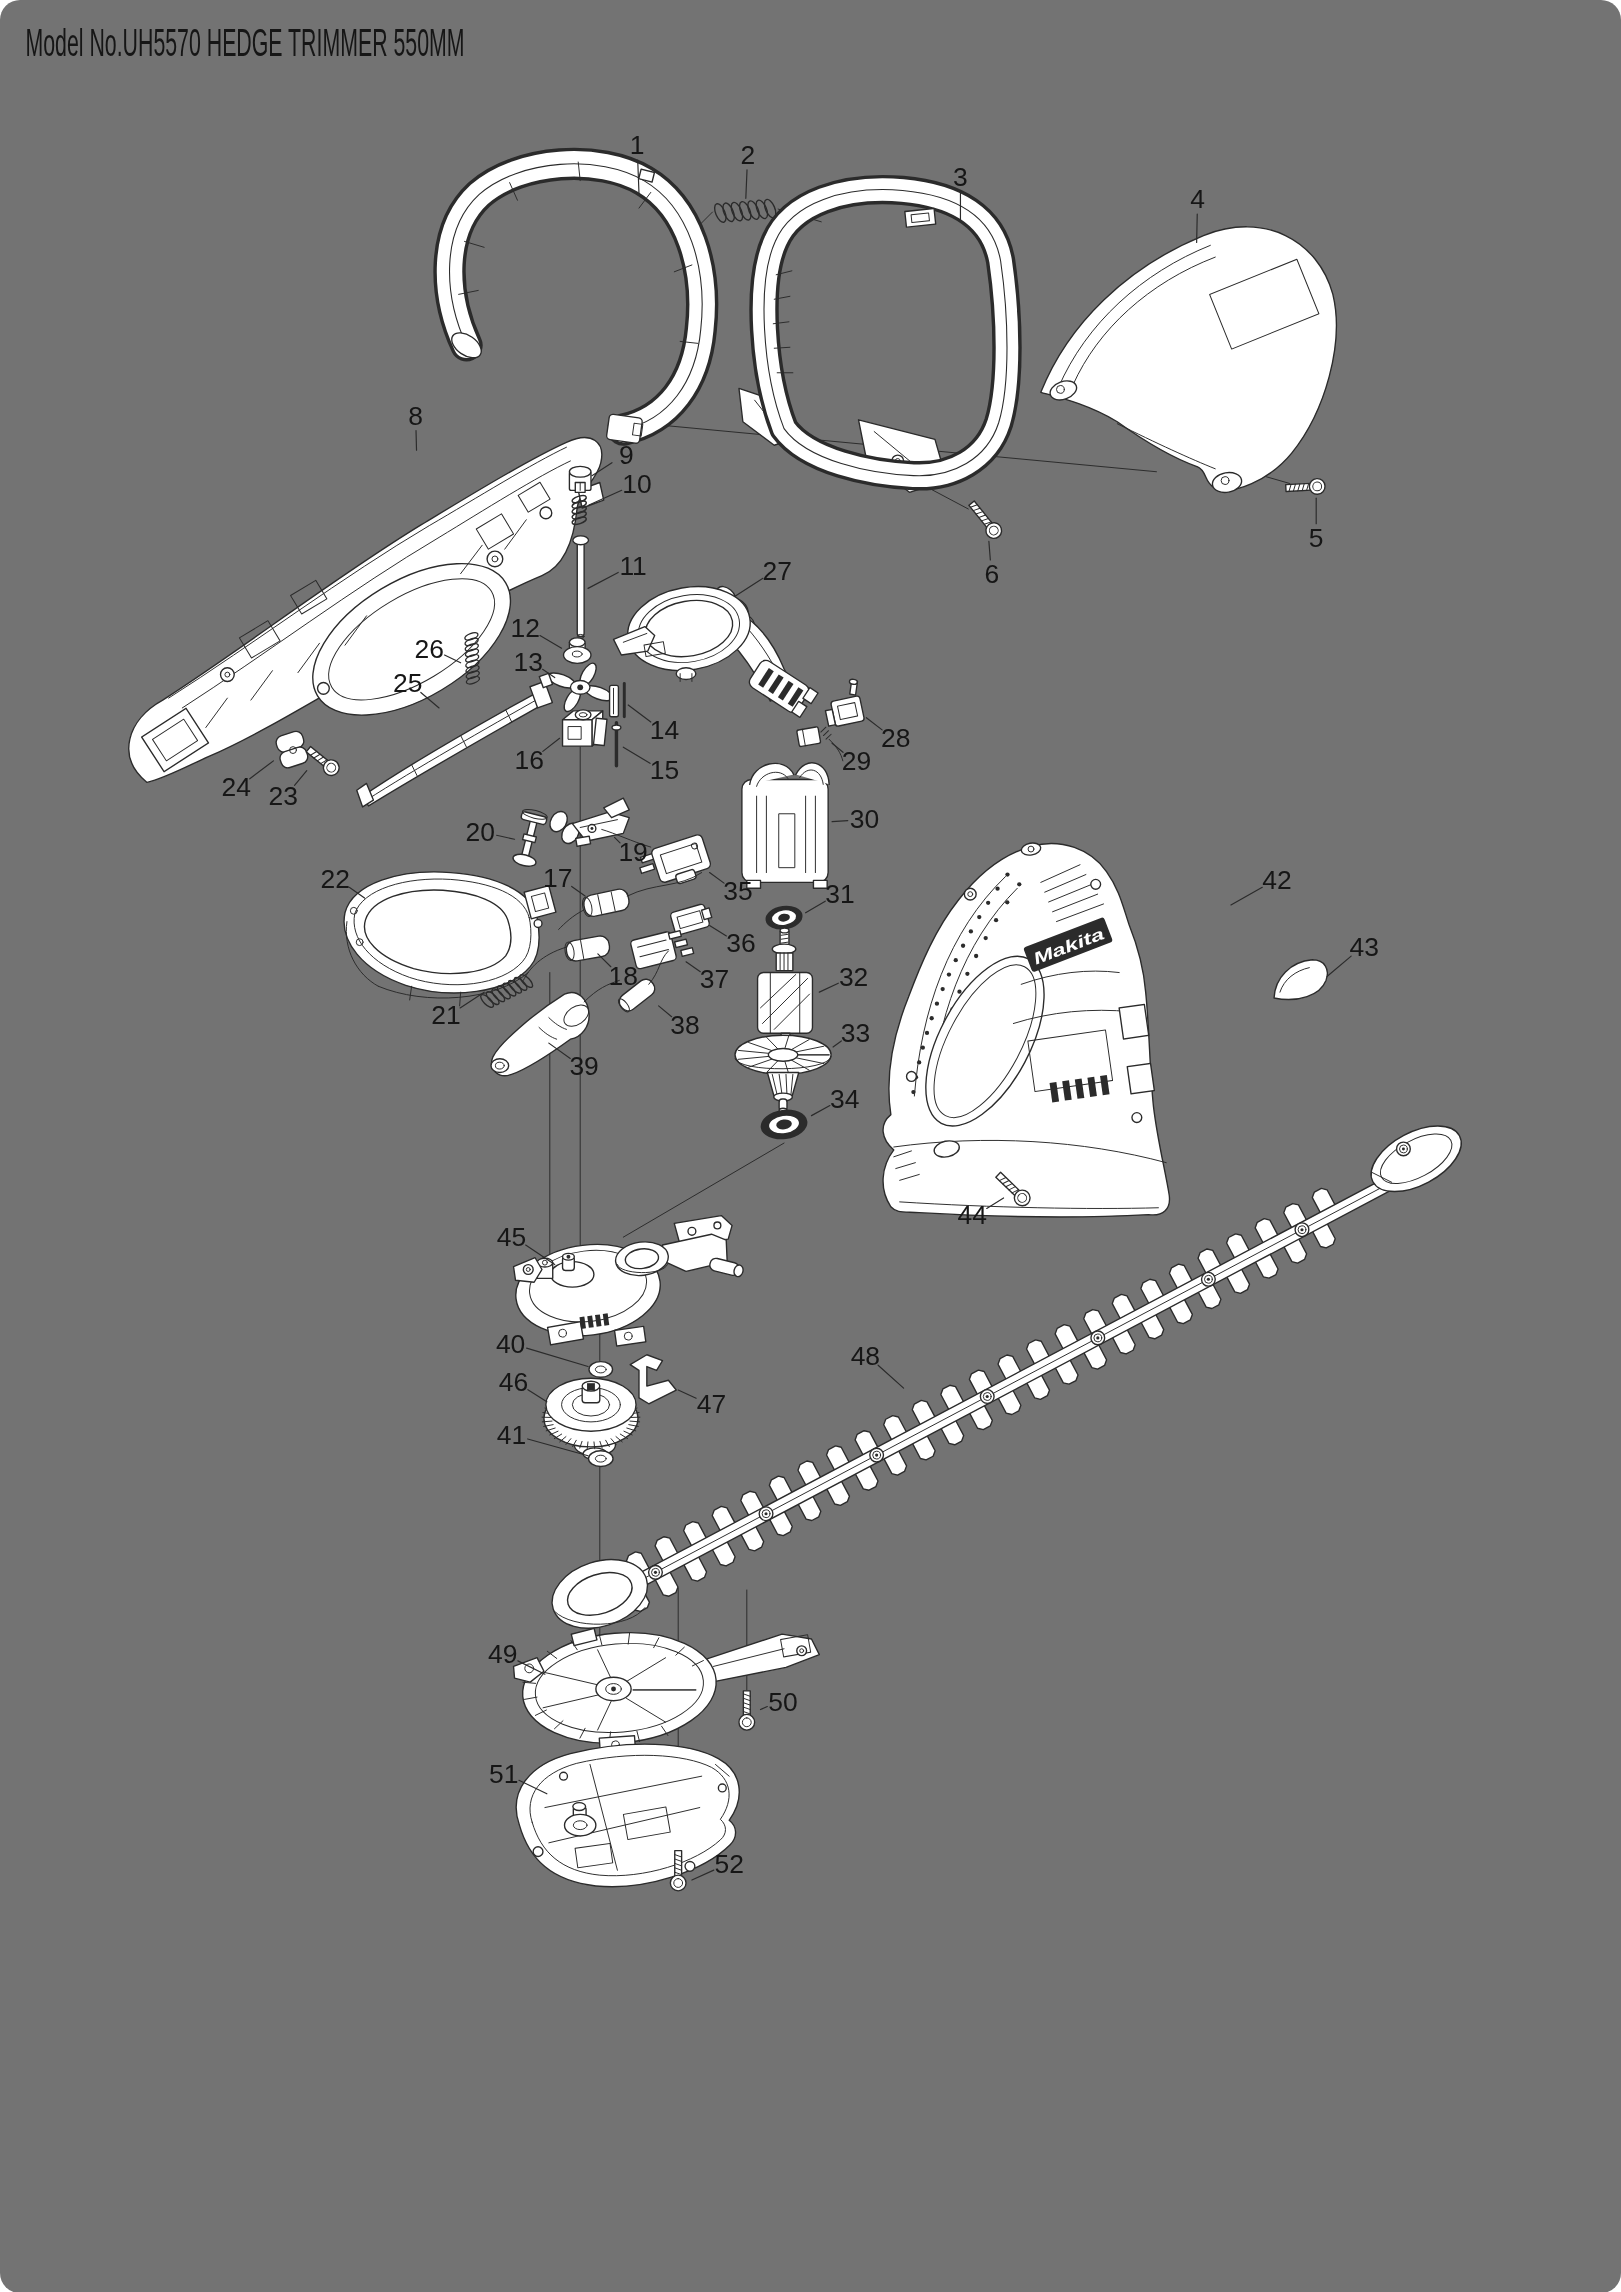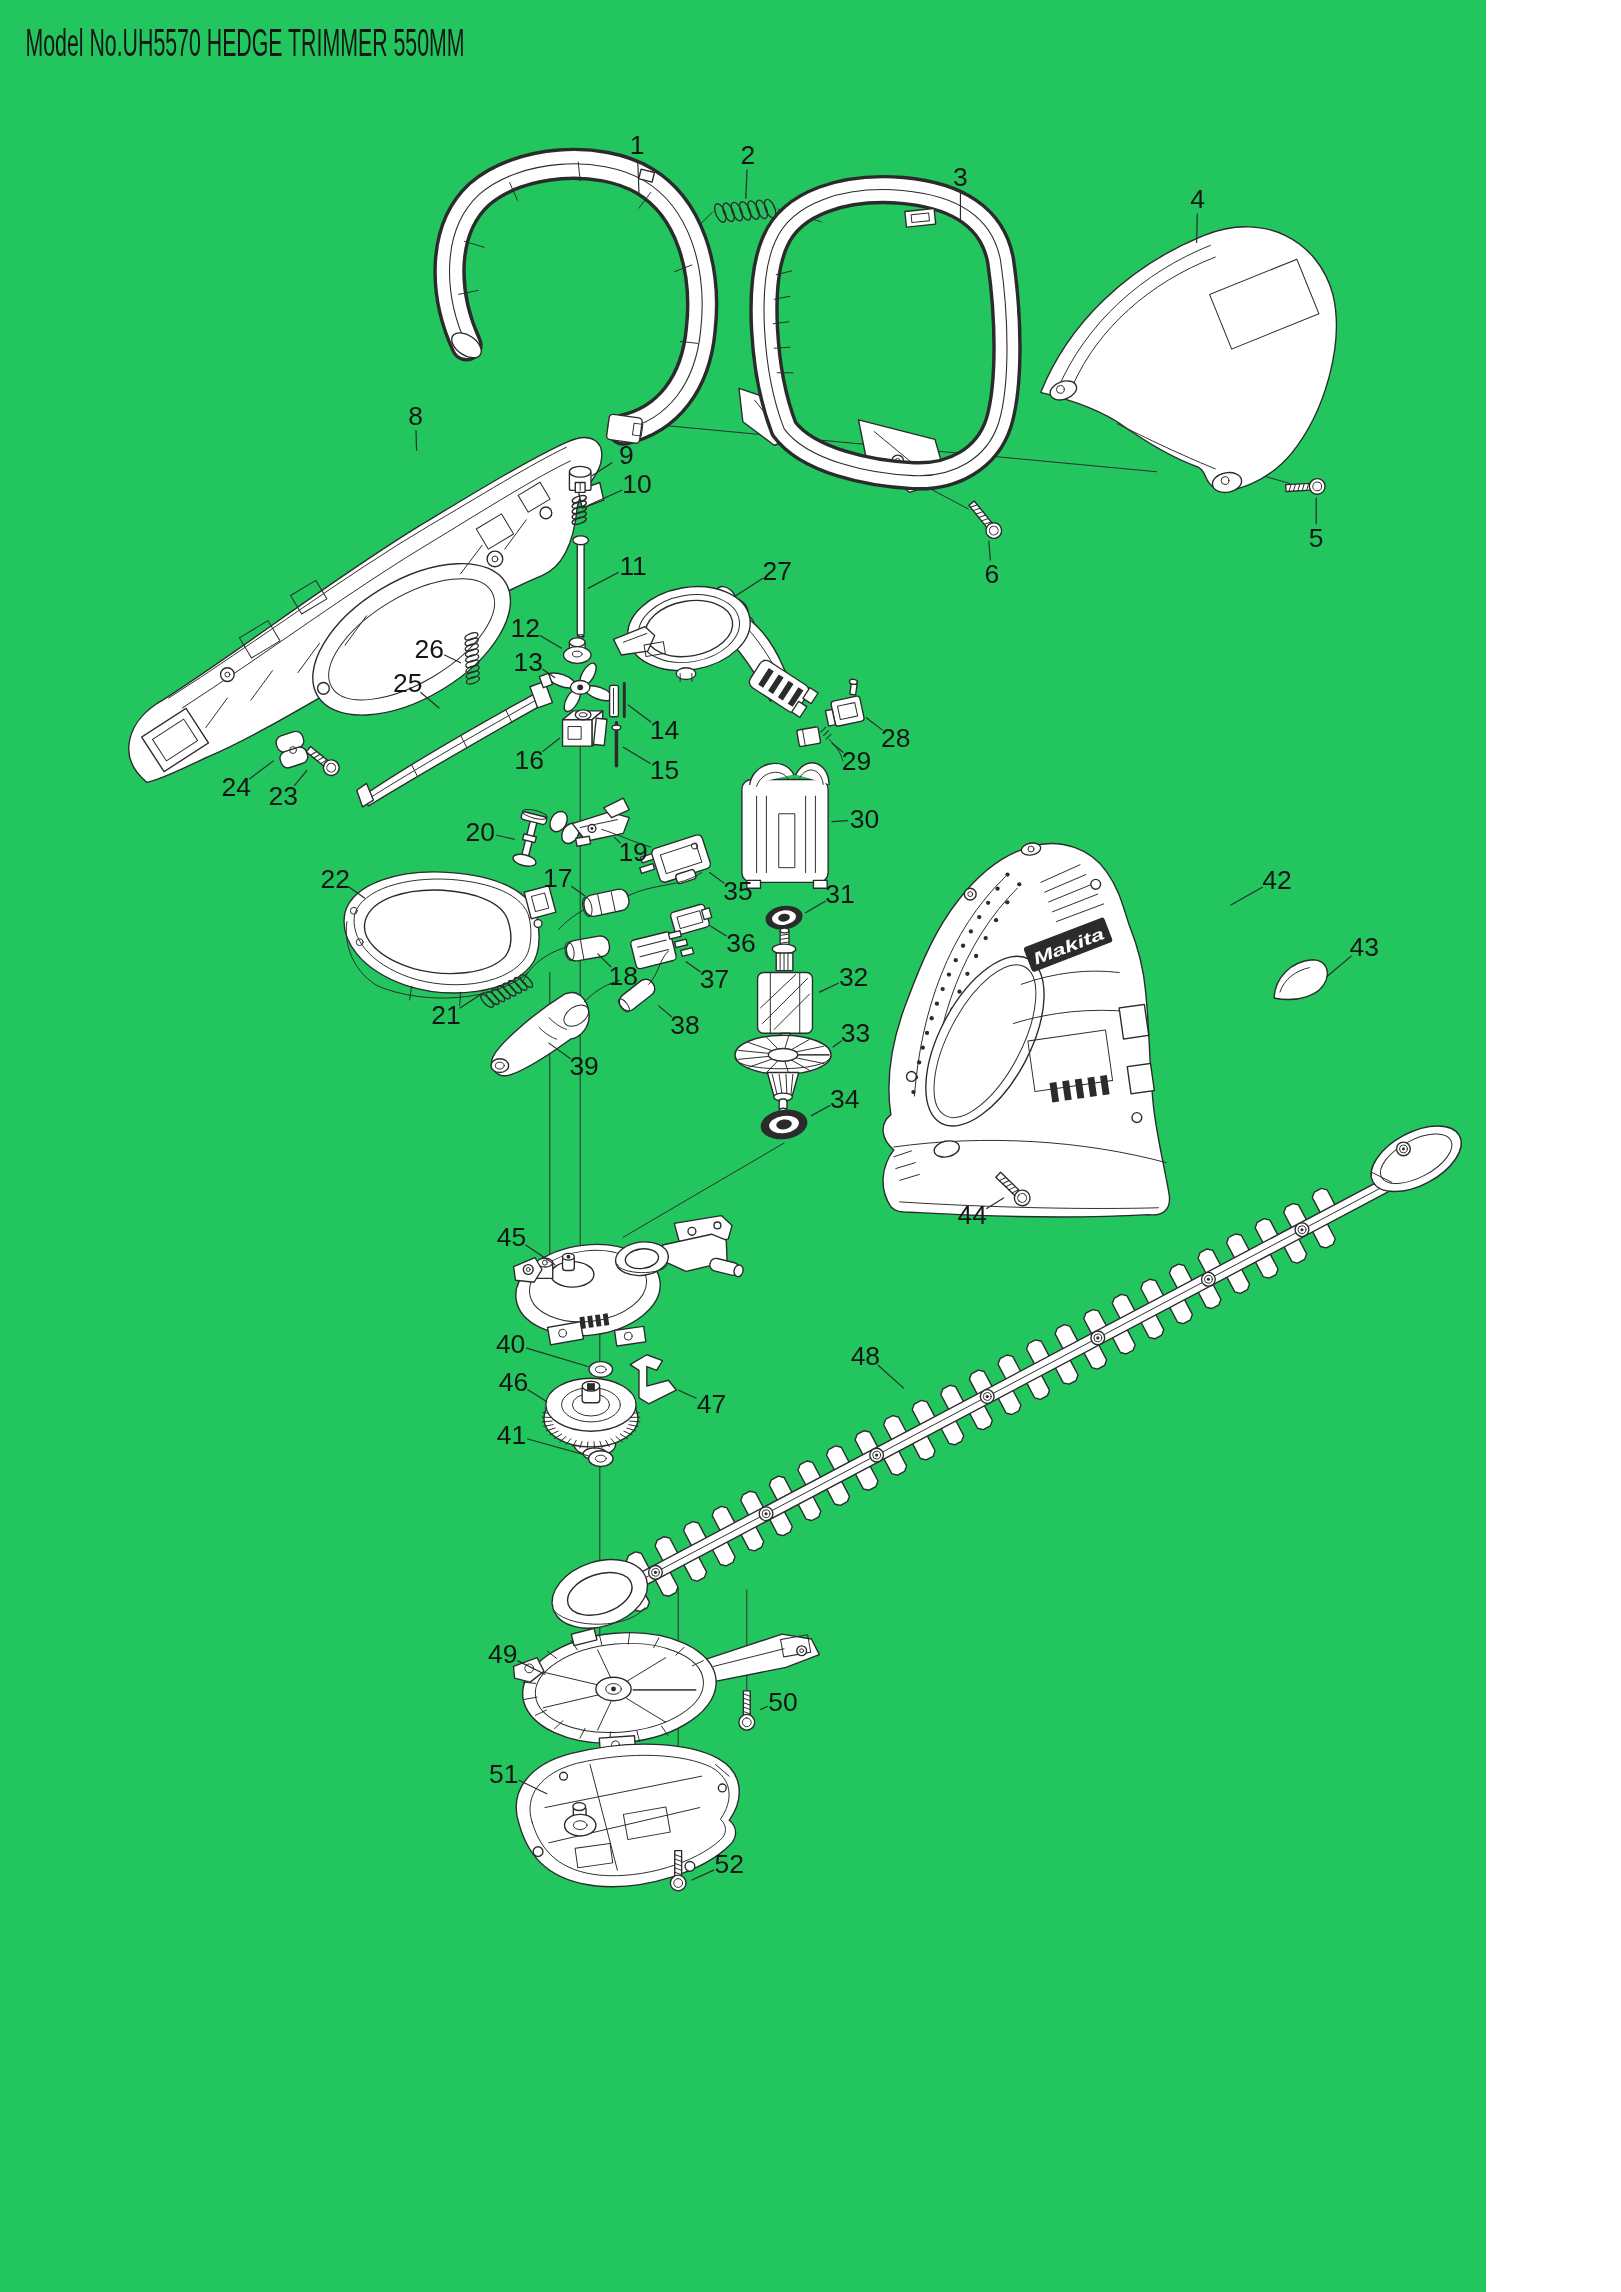--- a/index.html
+++ b/index.html
@@ -1,16 +1,16 @@
 <!DOCTYPE html>
 <html><head>
 <meta charset="utf-8">
 <style>
   html,body{margin:0;padding:0;background:#fff;}
-  #stage{position:relative;width:1486px;height:2293px;background:#22c55e;overflow:hidden;}
+  #stage{position:relative;width:1621px;height:2293px;background:#737373;overflow:hidden;border-radius:20px;}
   svg *{stroke:#2b2b2b;stroke-width:1.4;fill:none;stroke-linecap:round;stroke-linejoin:round;}
   svg text{stroke:none;fill:#161616;font-family:"Liberation Sans",sans-serif;}
   .w{fill:#fff;}
   .dk{fill:#2b2b2b;stroke:none;}
   .thin{stroke-width:1;}
   .cl{stroke-width:1.1;}
   .tb{stroke-width:30;}  .tw{stroke:#fff;stroke-width:23;}
   .tb1{stroke-width:33;} .tw1{stroke:#fff;stroke-width:26;}
   .lbl{font-size:27px;text-anchor:middle;}
   .title{font-size:39px;}

